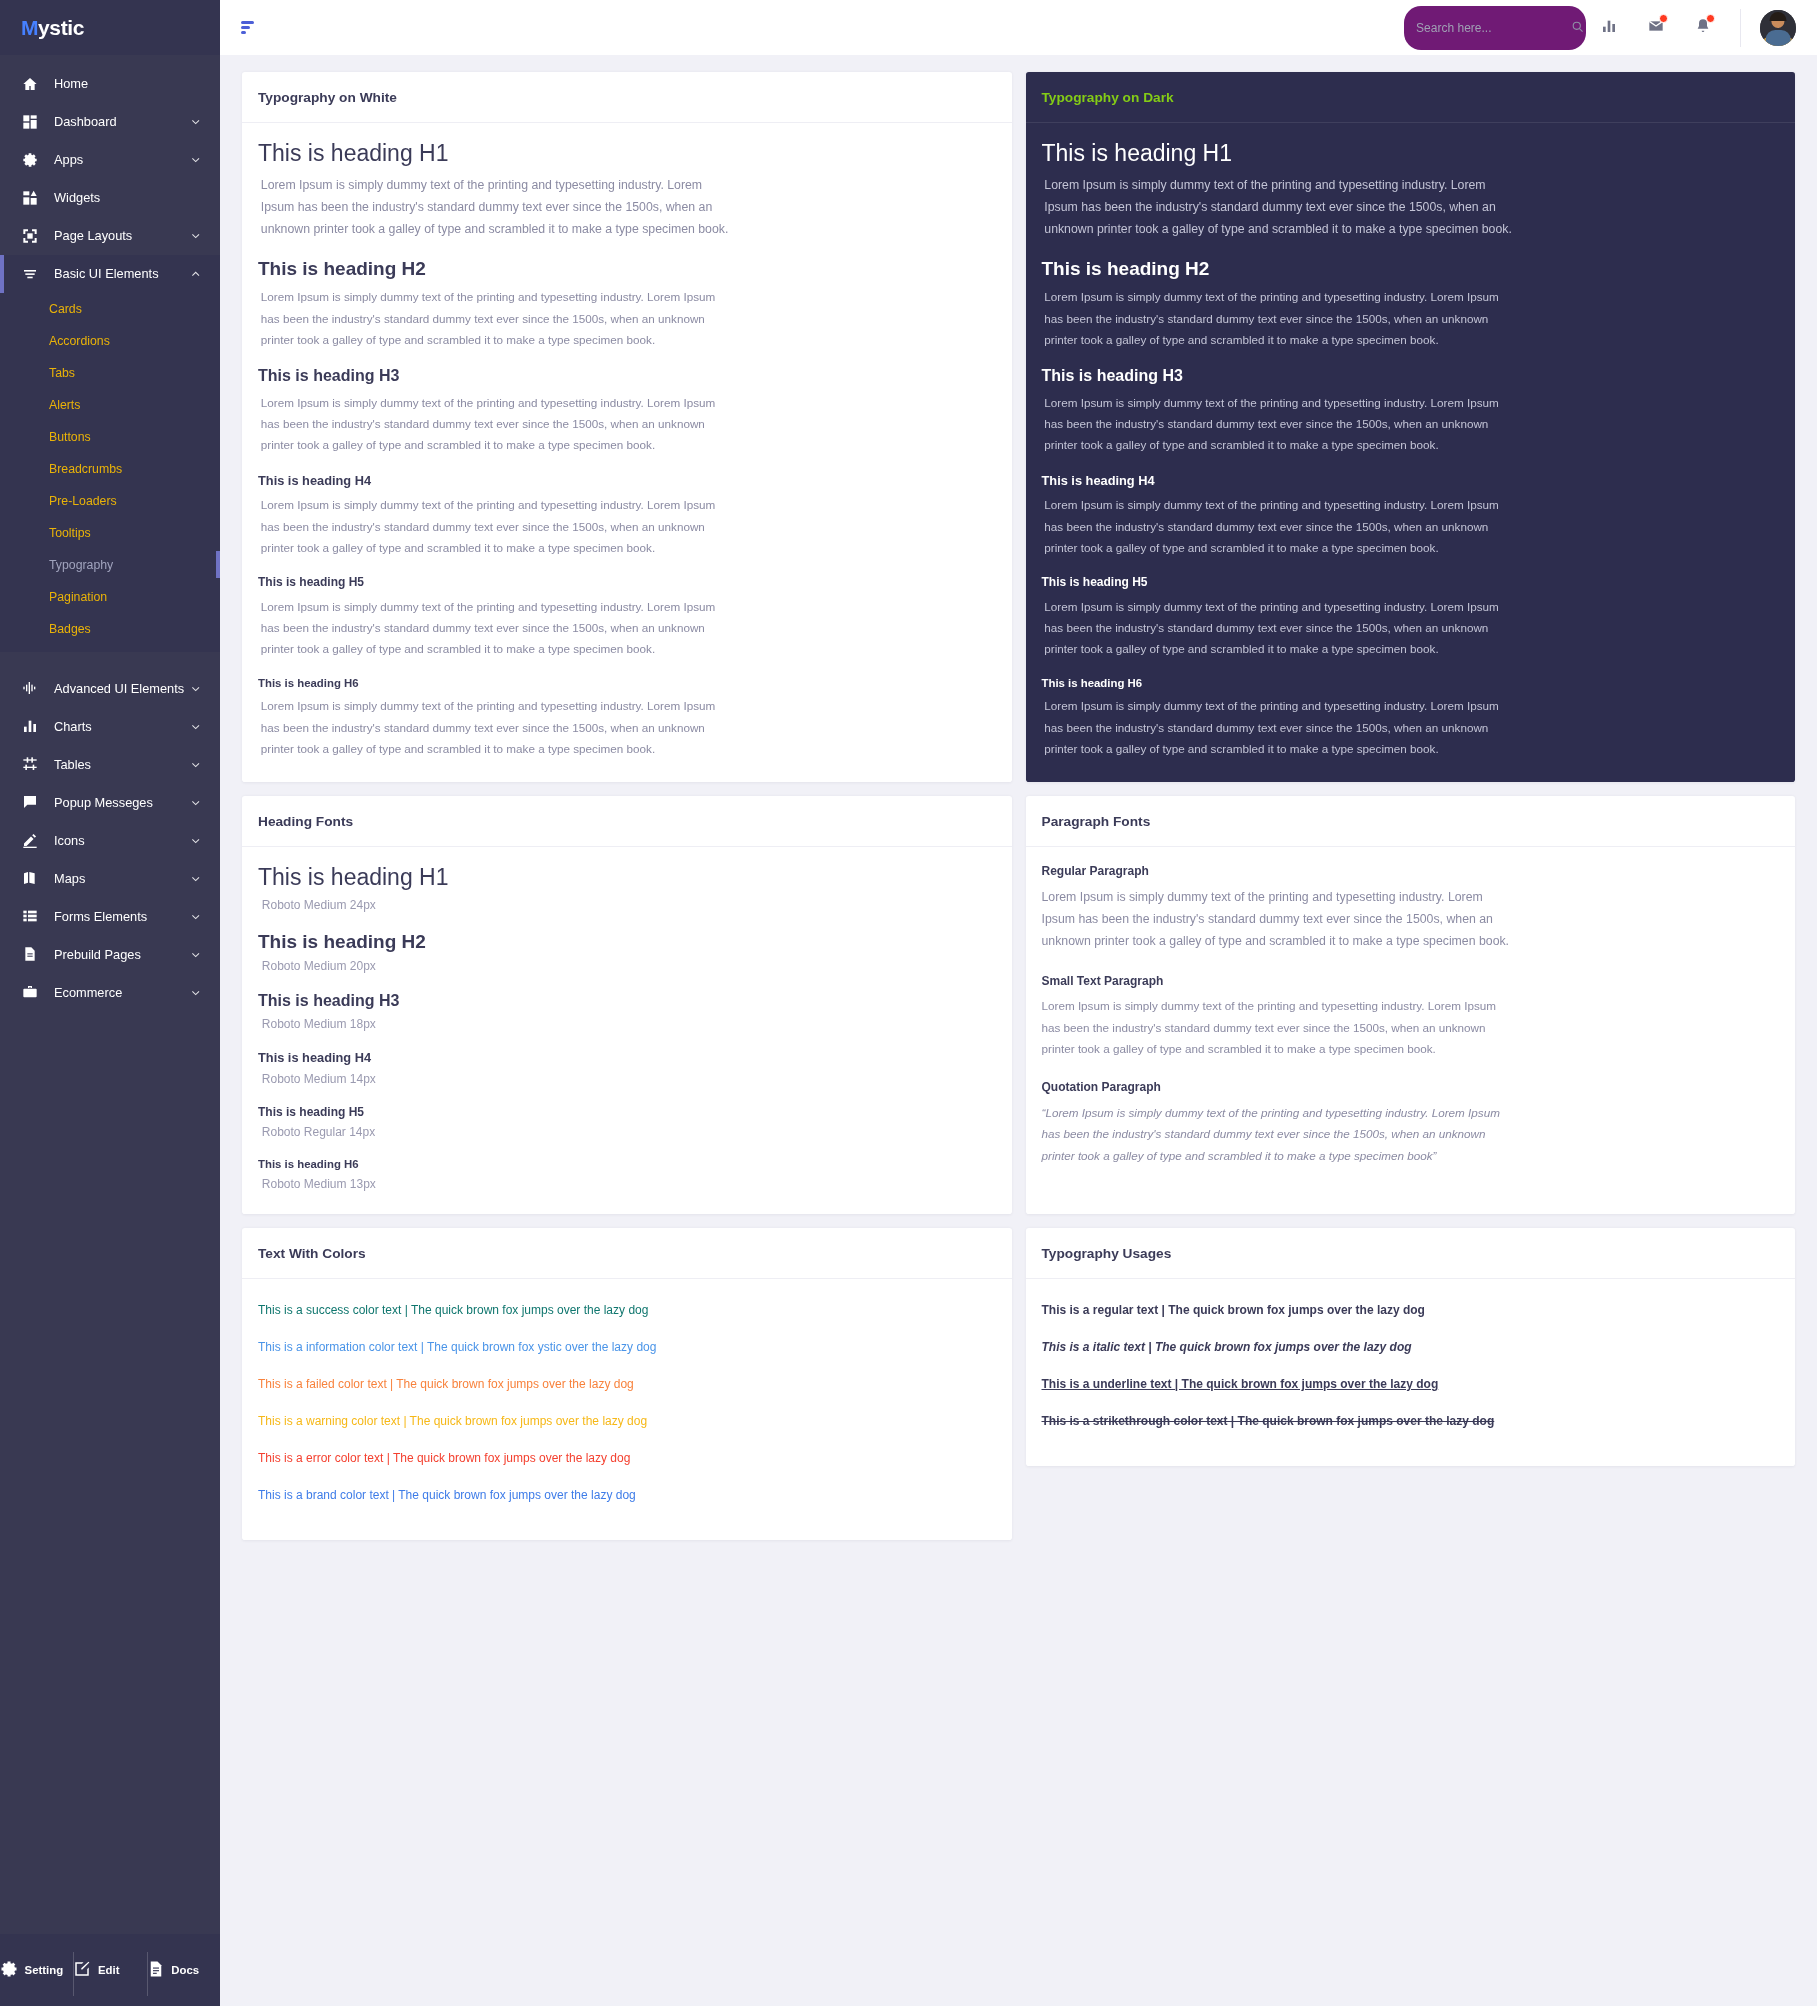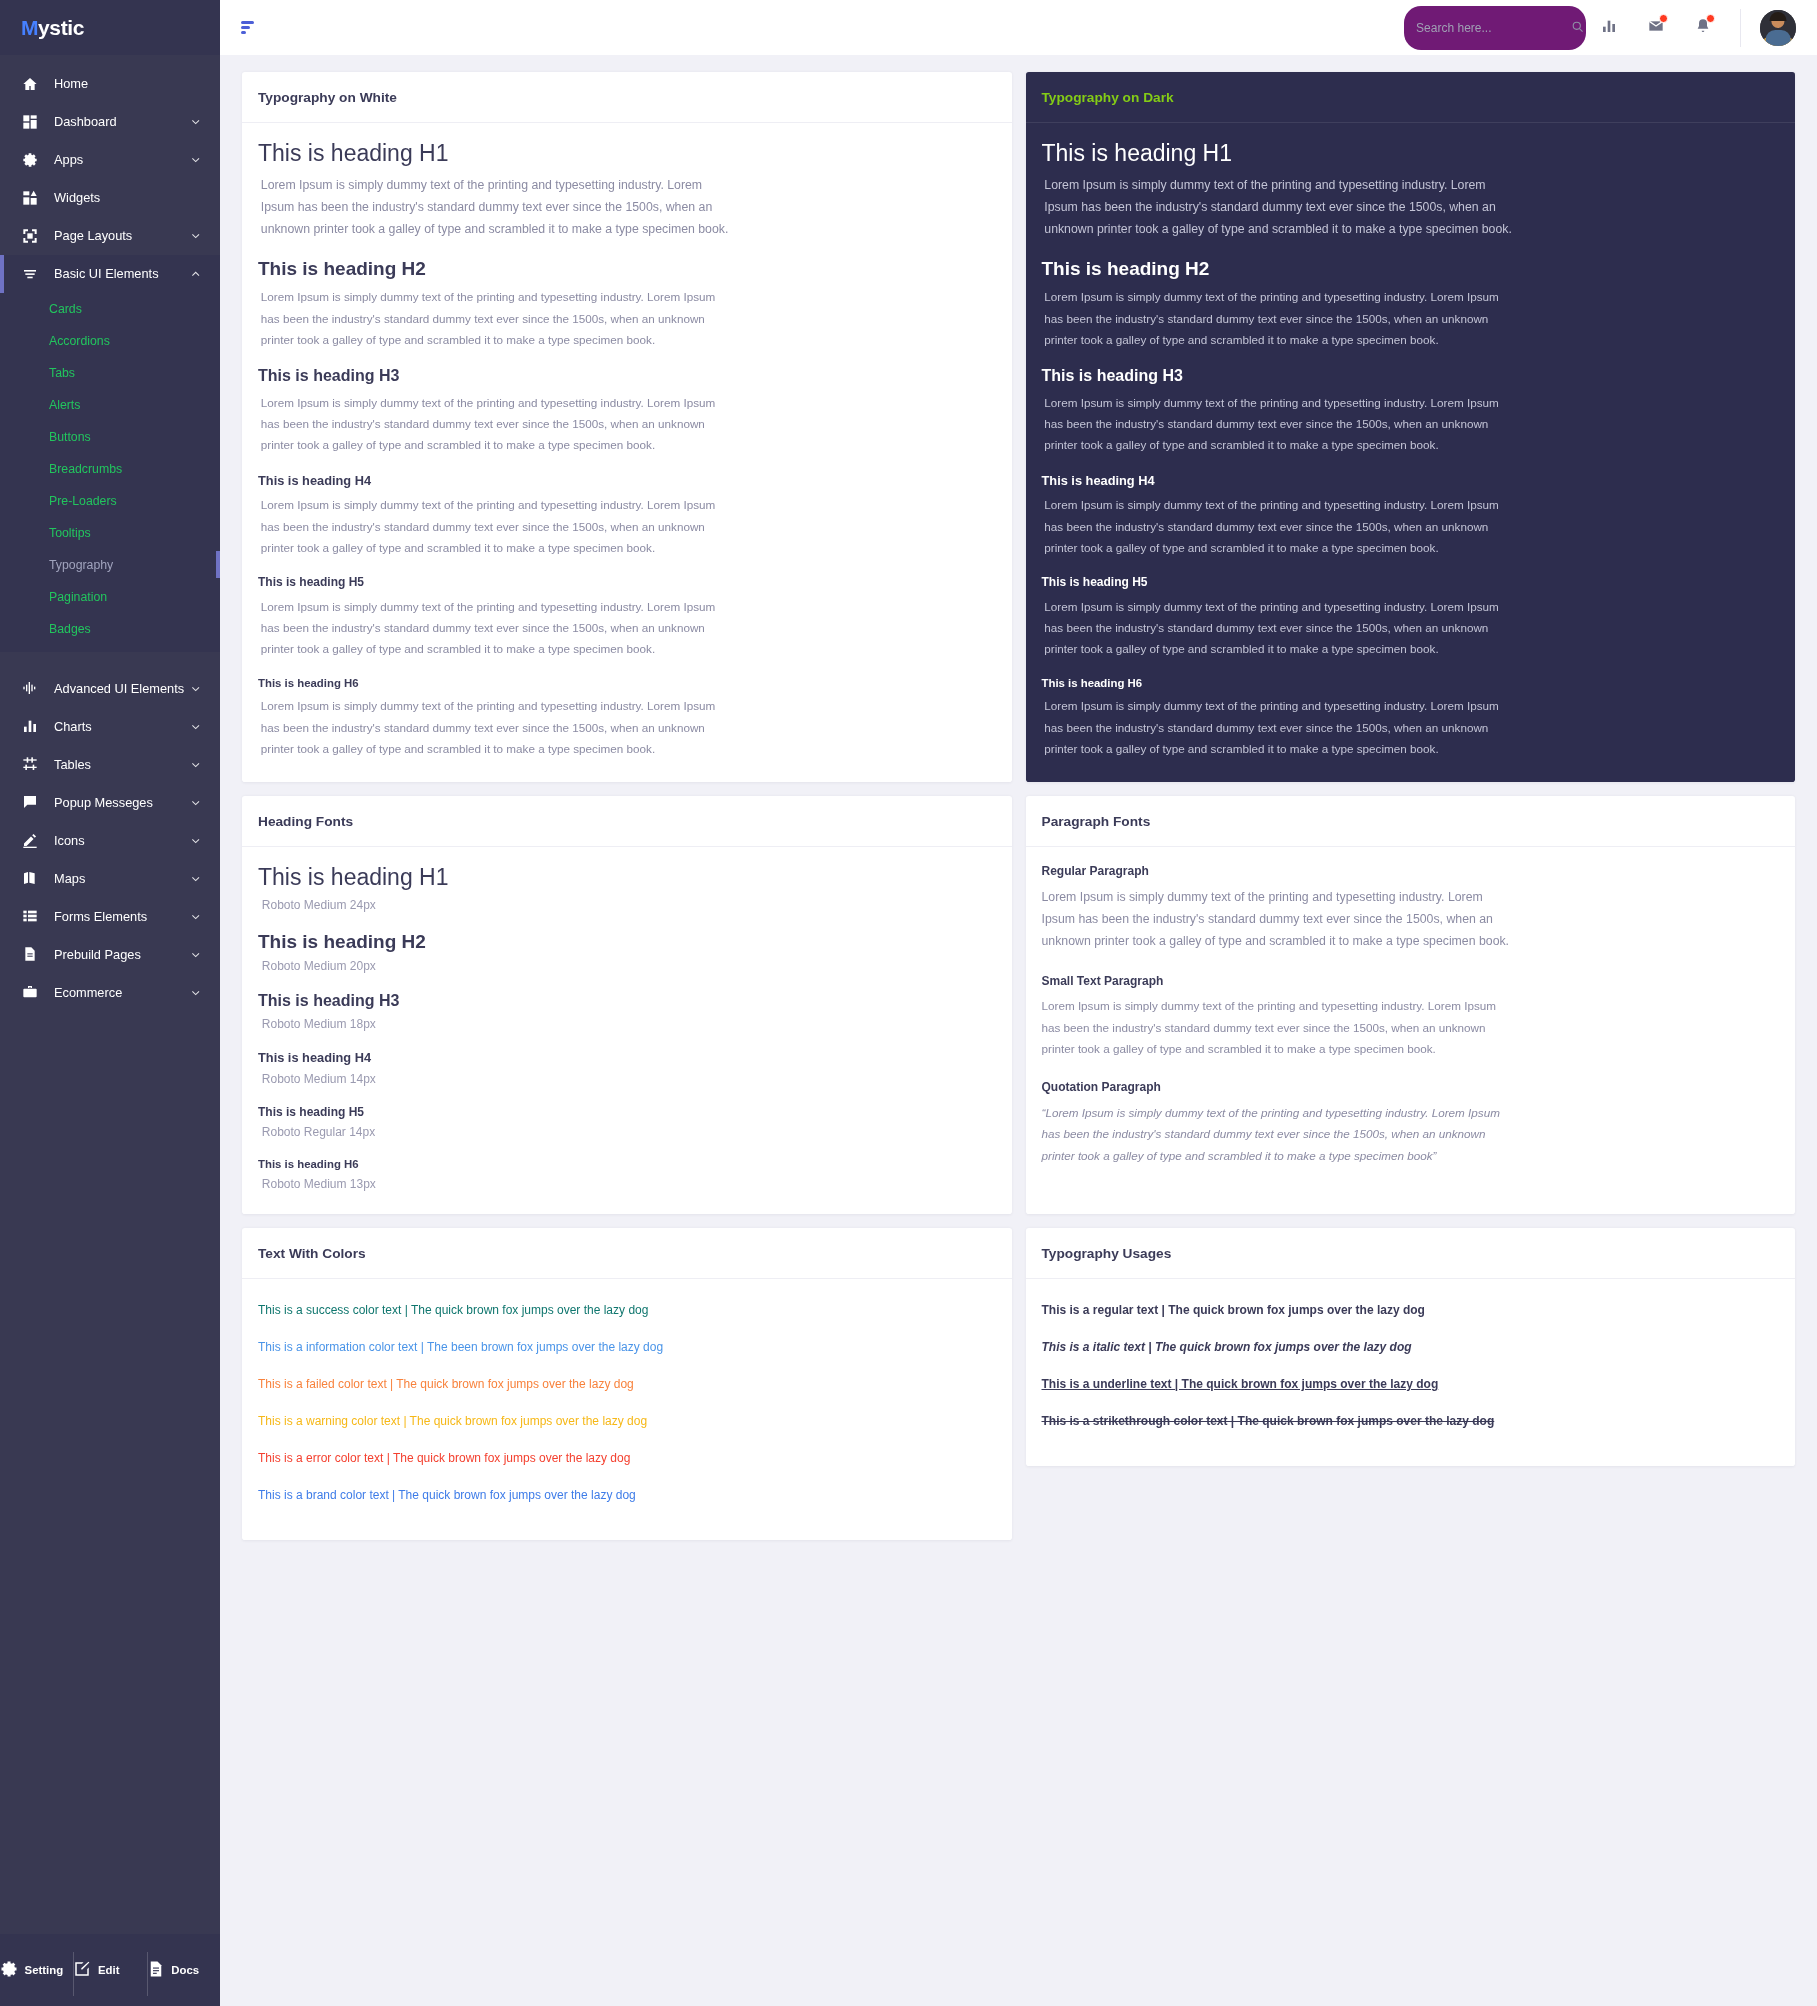--- a/index.html
+++ b/index.html
@@ -49,21 +49,21 @@
     background: #343450;
   }
   .nav-group-open.active-parent::before {
     content: ""; position: absolute; left: 0; top: 0; bottom: 0;
     width: 3.8px; background: #6f72c4;
   }
   .submenu { background: #343450; padding-bottom: 7.6px; }
   .sub-item {
     display: flex; align-items: center;
     height: 32px; padding-left: 49px;
-    font-size: 12.3px; color: #22c55e; cursor: pointer;
+    font-size: 12.3px; color: #eab308; cursor: pointer;
     position: relative;
   }
   .sub-item.selected { color: #a0a3bd; }
   .sub-item.selected::after {
     content: ""; position: absolute; right: 0; top: 2.8px; bottom: 2.8px;
     width: 3.8px; background: #6f72c4;
   }
   .sidebar-footer {
     height: 72px; min-height: 72px;
     background: #343450;
@@ -638,21 +638,21 @@
           </div>
         </div>
       </section>
 
       <section class="card cards-colors">
         <div class="card-head">
           <div class="card-title">Text With Colors</div>
         </div>
         <div class="card-body">
           <div class="color-line" style="color:#0f766e">This is a success  color text | The quick brown fox jumps over the lazy dog</div>
-          <div class="color-line" style="color:#4a94e8">This is a information color text | The been brown fox jumps over the lazy dog</div>
+          <div class="color-line" style="color:#4a94e8">This is a information color text | The quick brown fox ystic over the lazy dog</div>
           <div class="color-line" style="color:#f8823c">This is a failed color text | The quick brown fox jumps over the lazy dog</div>
           <div class="color-line" style="color:#f6b817">This is a warning color text | The quick brown fox jumps over the lazy dog</div>
           <div class="color-line" style="color:#f4402f">This is a error color text | The quick brown fox jumps over the lazy dog</div>
           <div class="color-line" style="color:#3e7ce8">This is a brand color text | The quick brown fox jumps over the lazy dog</div>
         </div>
       </section>
 
       <section class="card cards-usages" style="align-self:start">
         <div class="card-head">
           <div class="card-title">Typography Usages</div>

